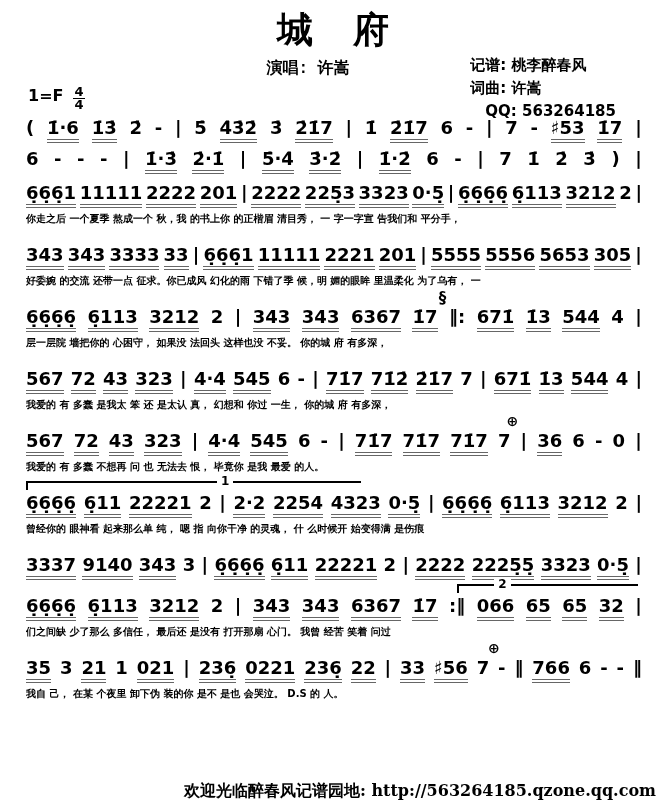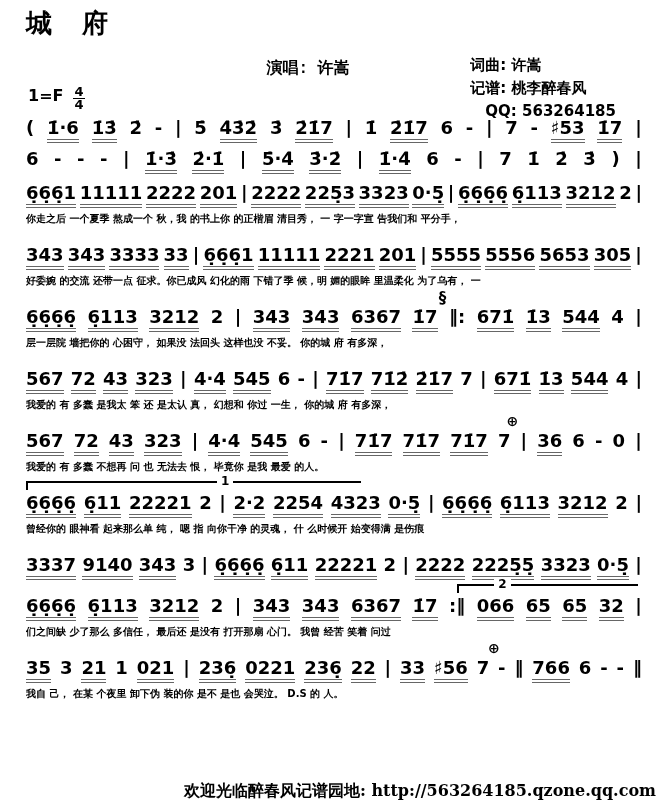--- a/index.html
+++ b/index.html
@@ -6,21 +6,21 @@
   body {
     width: 664px; height: 808px;
     background: #ffffff; color: #000;
     font-family: "DejaVu Sans", "Liberation Sans", sans-serif;
     overflow: hidden;
   }
   .page { position: relative; width: 664px; height: 808px; box-sizing: border-box; padding: 6px 22px 0 26px; }
 
   
   .header { position: relative; height: 110px; }
-  .title { position: absolute; left: 0; right: 0; top: 0; text-align: left; font-size: 26px; font-weight: bold; letter-spacing: 2px; }
+  .title { position: absolute; left: 0; right: 0; top: 0; text-align: center; font-size: 36px; font-weight: bold; letter-spacing: 2px; }
   .performer { position: absolute; left: 0; right: 0; top: 52px; text-align: center; font-size: 16px; font-weight: bold; transform: translateX(-26px); font-family: Liberation Mono, monospace; }
   .credits { position: absolute; right: 26px; top: 48px; font-size: 15px; font-weight: bold; line-height: 23px; }
   .credits .qq { padding-left: 15px; }
   .keysig { position: absolute; left: 2px; top: 80px; font-size: 16px; font-weight: bold; display: flex; align-items: flex-start; }
   .meter { display: inline-flex; flex-direction: column; align-items: center; margin-left: 10px; font-size: 13px; line-height: 12px; }
   .meter .num { border-bottom: 1px solid #000; padding: 0 1px; }
 
   
   .score { margin-top: 2px; }
   .system { position: relative; margin-bottom: 11px; }
@@ -40,22 +40,22 @@
   .footer { position: absolute; right: 8px; bottom: 6px; font-size: 16px; font-weight: bold; font-family: "DejaVu Serif", "Liberation Serif", serif; }
 </style>
 </head>
 <body>
 
 <div class="page">
   <div class="header">
     <div class="title">城　府</div>
     <div class="performer">演唱: 许嵩</div>
     <div class="credits">
+      <div>记谱: 桃李醉春风</div>
       <div>词曲: 许嵩</div>
-      <div>记谱: 桃李醉春风</div>
       <div class="qq">QQ: 563264185</div>
     </div>
     <div class="keysig">
       <span>1=F</span>
       <span class="meter">
         <span class="num">4</span>
         <span class="den">4</span>
       </span>
     </div>
   </div>
@@ -92,21 +92,21 @@
           <span class="tok">-</span>
           <span class="tok">-</span>
           <span class="tok">-</span>
           <span class="tok">|</span>
           <span class="tok beam">1̇·3̇</span>
           <span class="tok beam">2̇·1̇</span>
           <span class="tok">|</span>
           <span class="tok beam">5̇·4̇</span>
           <span class="tok beam">3̇·2̇</span>
           <span class="tok">|</span>
-          <span class="tok beam">1̇·4̇</span>
+          <span class="tok beam">1̇·2̇</span>
           <span class="tok">6</span>
           <span class="tok">-</span>
           <span class="tok">|</span>
           <span class="tok">7</span>
           <span class="tok">1̇</span>
           <span class="tok">2̇</span>
           <span class="tok">3̇</span>
           <span class="tok">)</span>
           <span class="tok">|</span>
         </div>

